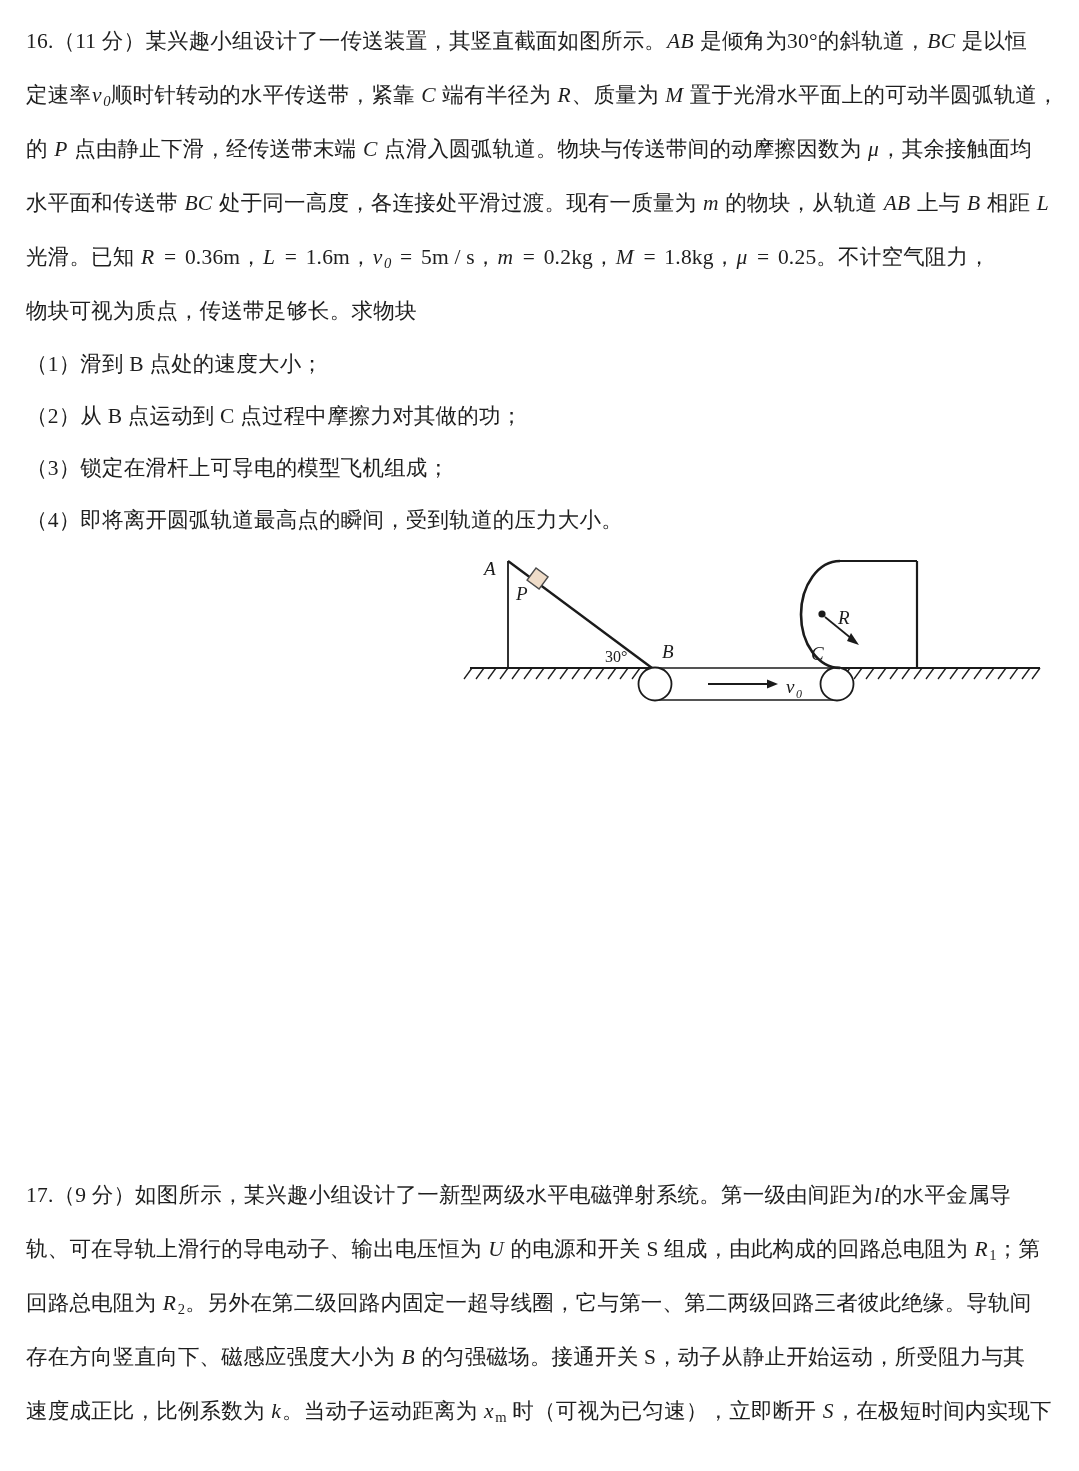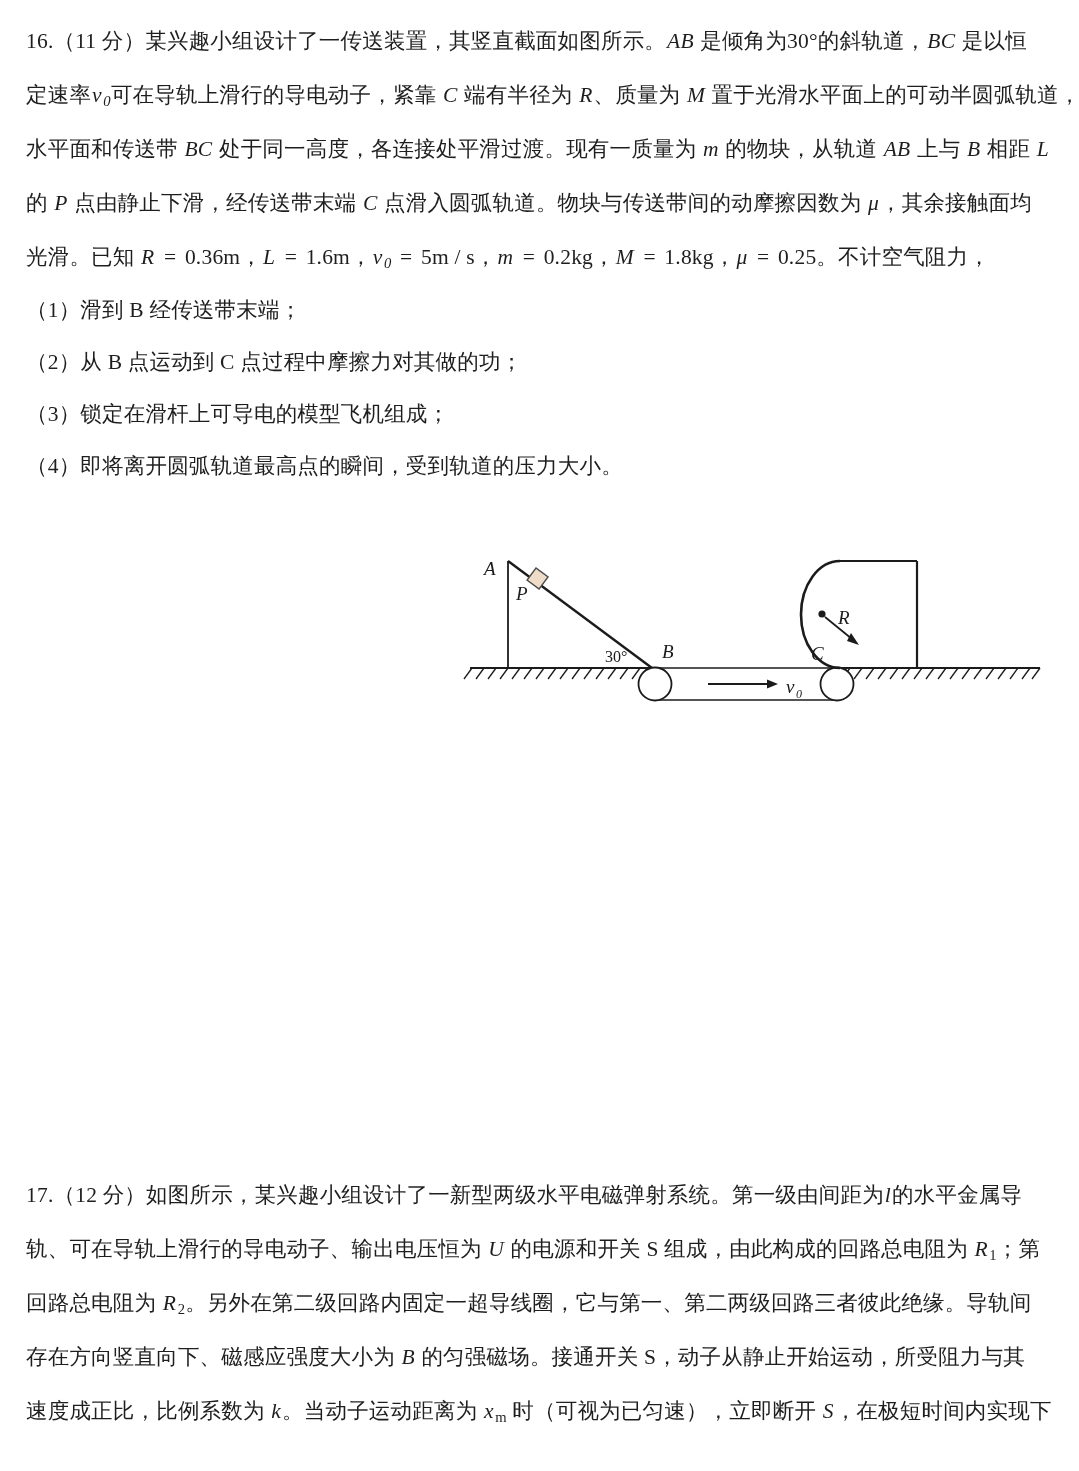--- a/index.html
+++ b/index.html
@@ -94,27 +94,28 @@
   }
 </style>
 </head>
 <body>
 
 <div class="page">
 
   <div class="question" id="q16">
 
     <div class="qline" id="L16-1"><span>16.</span><span>（11 分）某兴趣小组设计了一传送装置，其竖直截面如图所示。</span><span class="it">AB</span><span> 是倾角为</span><span>30°</span><span>的斜轨道，</span><span class="it">BC</span><span> 是以恒</span></div>
-    <div class="qline" id="L16-2"><span>定速率</span><span class="it">v</span><span class="sub-idx">0</span><span>可在导轨上滑行的导电动子，紧靠 </span><span class="it">C</span><span> 端有半径为 </span><span class="it">R</span><span>、质量为 </span><span class="it">M</span><span> 置于光滑水平面上的可动半圆弧轨道，</span></div>
+    <div class="qline" id="L16-2"><span>定速率</span><span class="it">v</span><span class="sub-idx">0</span><span>顺时针转动的水平传送带，紧靠 </span><span class="it">C</span><span> 端有半径为 </span><span class="it">R</span><span>、质量为 </span><span class="it">M</span><span> 置于光滑水平面上的可动半圆弧轨道，</span></div>
+    <div class="qline" id="L16-4"><span>的 </span><span class="it">P</span><span> 点由静止下滑，经传送带末端 </span><span class="it">C</span><span> 点滑入圆弧轨道。物块与传送带间的动摩擦因数为 </span><span class="it">μ</span><span>，其余接触面均</span></div>
     <div class="qline" id="L16-3"><span>水平面和传送带 </span><span class="it">BC</span><span> 处于同一高度，各连接处平滑过渡。现有一质量为 </span><span class="it">m</span><span> 的物块，从轨道 </span><span class="it">AB</span><span> 上与 </span><span class="it">B</span><span> 相距 </span><span class="it">L</span></div>
-    <div class="qline" id="L16-4"><span>的 </span><span class="it">P</span><span> 点由静止下滑，经传送带末端 </span><span class="it">C</span><span> 点滑入圆弧轨道。物块与传送带间的动摩擦因数为 </span><span class="it">μ</span><span>，其余接触面均</span></div>
     <div class="qline" id="L16-5"><span>光滑。已知 </span><span class="it">R</span><span class="eq"> = </span><span>0.36m</span><span>，</span><span class="it">L</span><span class="eq"> = </span><span>1.6m</span><span>，</span><span class="it">v</span><span class="sub-idx">0</span><span class="eq"> = </span><span>5m / s</span><span>，</span><span class="it">m</span><span class="eq"> = </span><span>0.2kg</span><span>，</span><span class="it">M</span><span class="eq"> = </span><span>1.8kg</span><span>，</span><span class="it">μ</span><span class="eq"> = </span><span>0.25</span><span>。不计空气阻力，</span></div>
-
-    <div class="qline sub">
-      <span>（1）</span><span>滑到 B 经传送带末端；</span>
+    <div class="qline" id="L16-6"><span>物块可视为质点，传送带足够长。求物块</span></div>
+
+    <div class="qline sub">
+      <span>（1）</span><span>滑到 B 点处的速度大小；</span>
     </div>
     <div class="qline sub">
       <span>（2）</span><span>从 B 点运动到 C 点过程中摩擦力对其做的功；</span>
     </div>
     <div class="qline sub">
       <span>（3）</span><span>锁定在滑杆上可导电的模型飞机组成；</span>
     </div>
     <div class="qline sub">
       <span>（4）</span><span>即将离开圆弧轨道最高点的瞬间，受到轨道的压力大小。</span>
     </div>
@@ -202,20 +203,20 @@
       <text class="fig-label" x="222" y="120">B</text>
       <text class="fig-label" x="371" y="122">C</text>
       <text class="fig-label" x="398" y="86">R</text>
       <text class="fig-label-small" x="165" y="124">30°</text>
       <text class="fig-label" x="346" y="155">v</text>
       <text class="fig-sub" x="356" y="160">0</text>
     </svg>
   </div>
 
   <div class="question" id="q17">
-    <div class="qline" id="L17-1"><span>17.</span><span>（12 分）如图所示，某兴趣小组设计了一新型两级水平电磁弹射系统。第一级由间距为</span><span class="it">l</span><span>的水平金属导</span></div>
+    <div class="qline" id="L17-1"><span>17.</span><span>（9 分）如图所示，某兴趣小组设计了一新型两级水平电磁弹射系统。第一级由间距为</span><span class="it">l</span><span>的水平金属导</span></div>
     <div class="qline" id="L17-2"><span>轨、可在导轨上滑行的导电动子、输出电压恒为 </span><span class="it">U</span><span> 的电源和开关 </span><span>S</span><span> 组成，由此构成的回路总电阻为 </span><span class="it">R</span><span class="sub-rm">1</span><span>；第</span></div>
     <div class="qline" id="L17-4"><span>回路总电阻为 </span><span class="it">R</span><span class="sub-rm">2</span><span>。另外在第二级回路内固定一超导线圈，它与第一、第二两级回路三者彼此绝缘。导轨间</span></div>
     <div class="qline" id="L17-5"><span>存在方向竖直向下、磁感应强度大小为 </span><span class="it">B</span><span> 的匀强磁场。接通开关 </span><span>S</span><span>，动子从静止开始运动，所受阻力与其</span></div>
     <div class="qline" id="L17-6"><span>速度成正比，比例系数为 </span><span class="it">k</span><span>。当动子运动距离为 </span><span class="it">x</span><span class="sub-rm">m</span><span> 时（可视为已匀速），立即断开 </span><span class="it">S</span><span>，在极短时间内实现下</span></div>
   </div>
 
 </div>
 
 </body></html>

